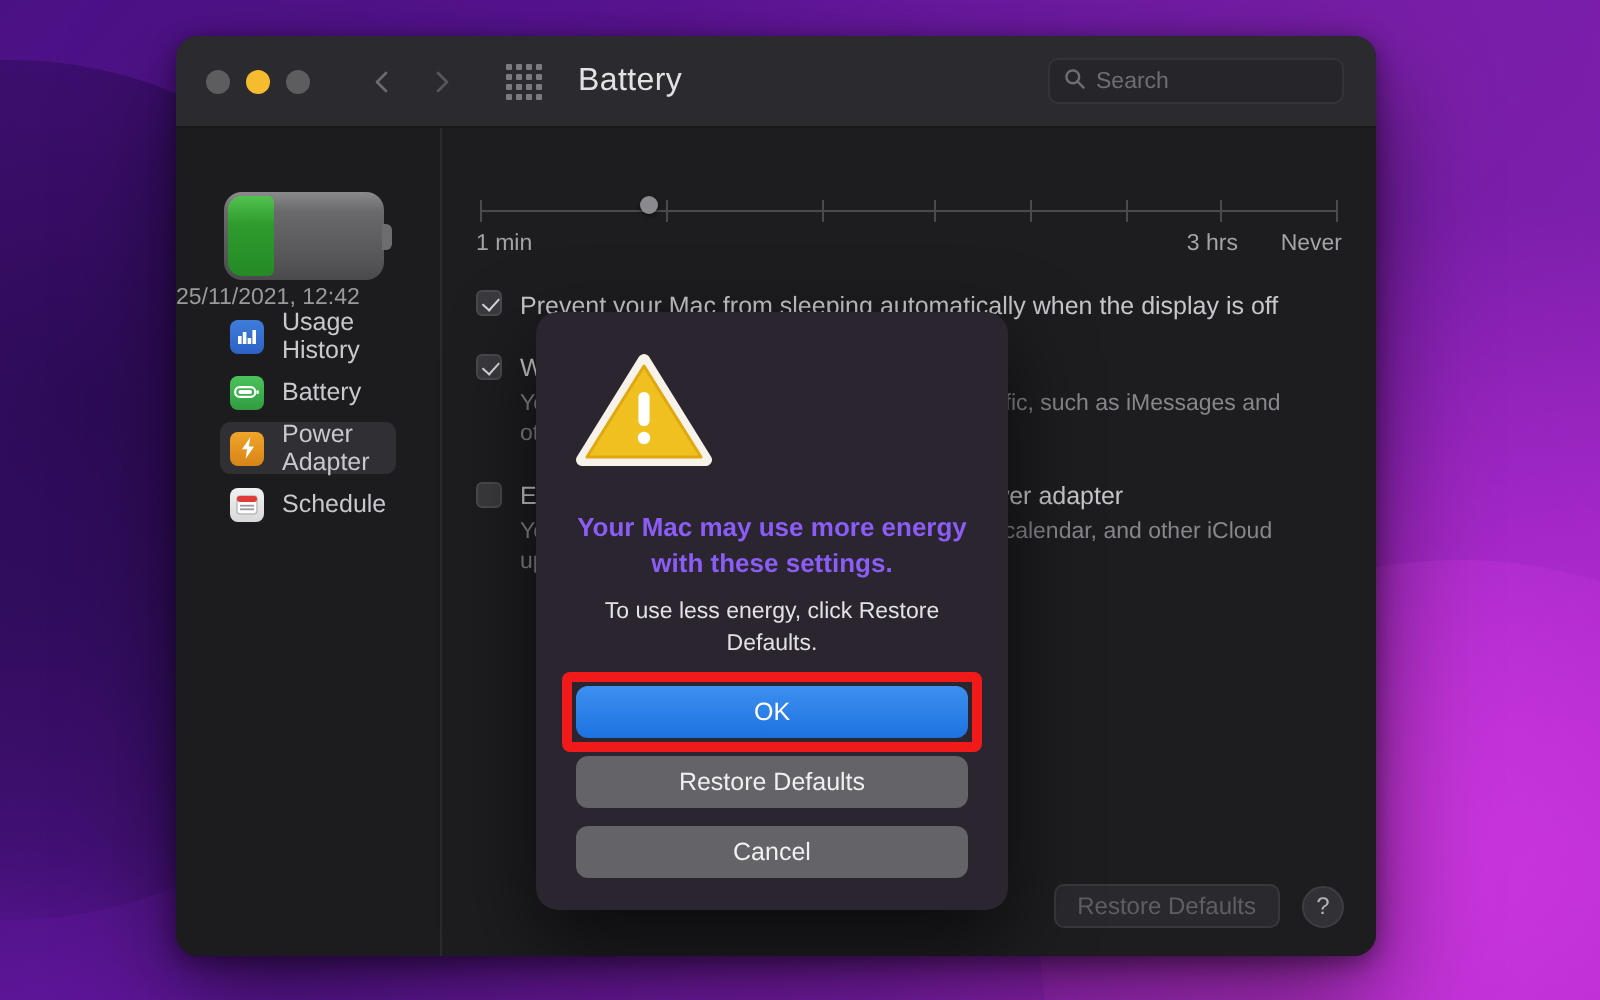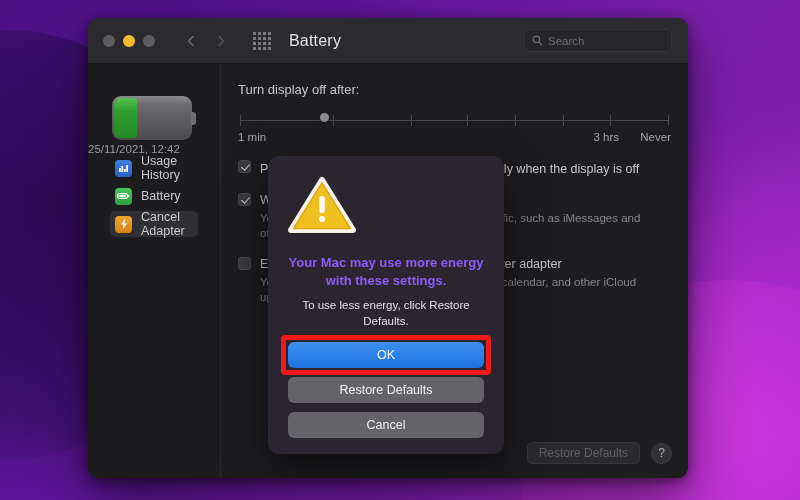--- a/index.html
+++ b/index.html
@@ -415,30 +415,40 @@
             </span>
             <span class="nav-label">Battery</span>
           </div>
 
           <div class="nav-item selected">
             <span class="nav-icon ic-power">
               <svg width="8" height="12" viewBox="0 0 8 12">
                 <path d="M5.2 0.5 L1 6.6 H3.5 L2.8 11.5 L7 5.2 H4.4 Z" fill="#fff"></path>
               </svg>
             </span>
-            <span class="nav-label">Cancel Adapter</span>
+            <span class="nav-label">Power Adapter</span>
           </div>
 
+          <div class="nav-item">
+            <span class="nav-icon ic-schedule">
+              <svg width="13" height="13" viewBox="0 0 13 13">
+                <rect x="1.5" y="2" width="10" height="9" rx="1.6" fill="#fdfdfd" stroke="#b9b9bd" stroke-width="0.7"></rect>
+                <rect x="1.5" y="2" width="10" height="3" rx="1.6" fill="#e03b35"></rect>
+                <rect x="3" y="6.4" width="7" height="0.9" fill="#9a9a9e"></rect>
+                <rect x="3" y="8.2" width="7" height="0.9" fill="#9a9a9e"></rect>
+              </svg>
+            </span>
+            <span class="nav-label">Schedule</span>
+          </div>
 
         </div>
       </div>
 
       <div id="main">
 
-        <div id="slider-label">Turn display off after:</div>
 
         <div id="slider-wrap">
           <div id="slider-track"></div>
           <span class="tick" style="left:2px"></span>
           <span class="tick" style="left:22%"></span>
           <span class="tick" style="left:40%"></span>
           <span class="tick" style="left:53%"></span>
           <span class="tick" style="left:64%"></span>
           <span class="tick" style="left:75%"></span>
           <span class="tick" style="left:86%"></span>

